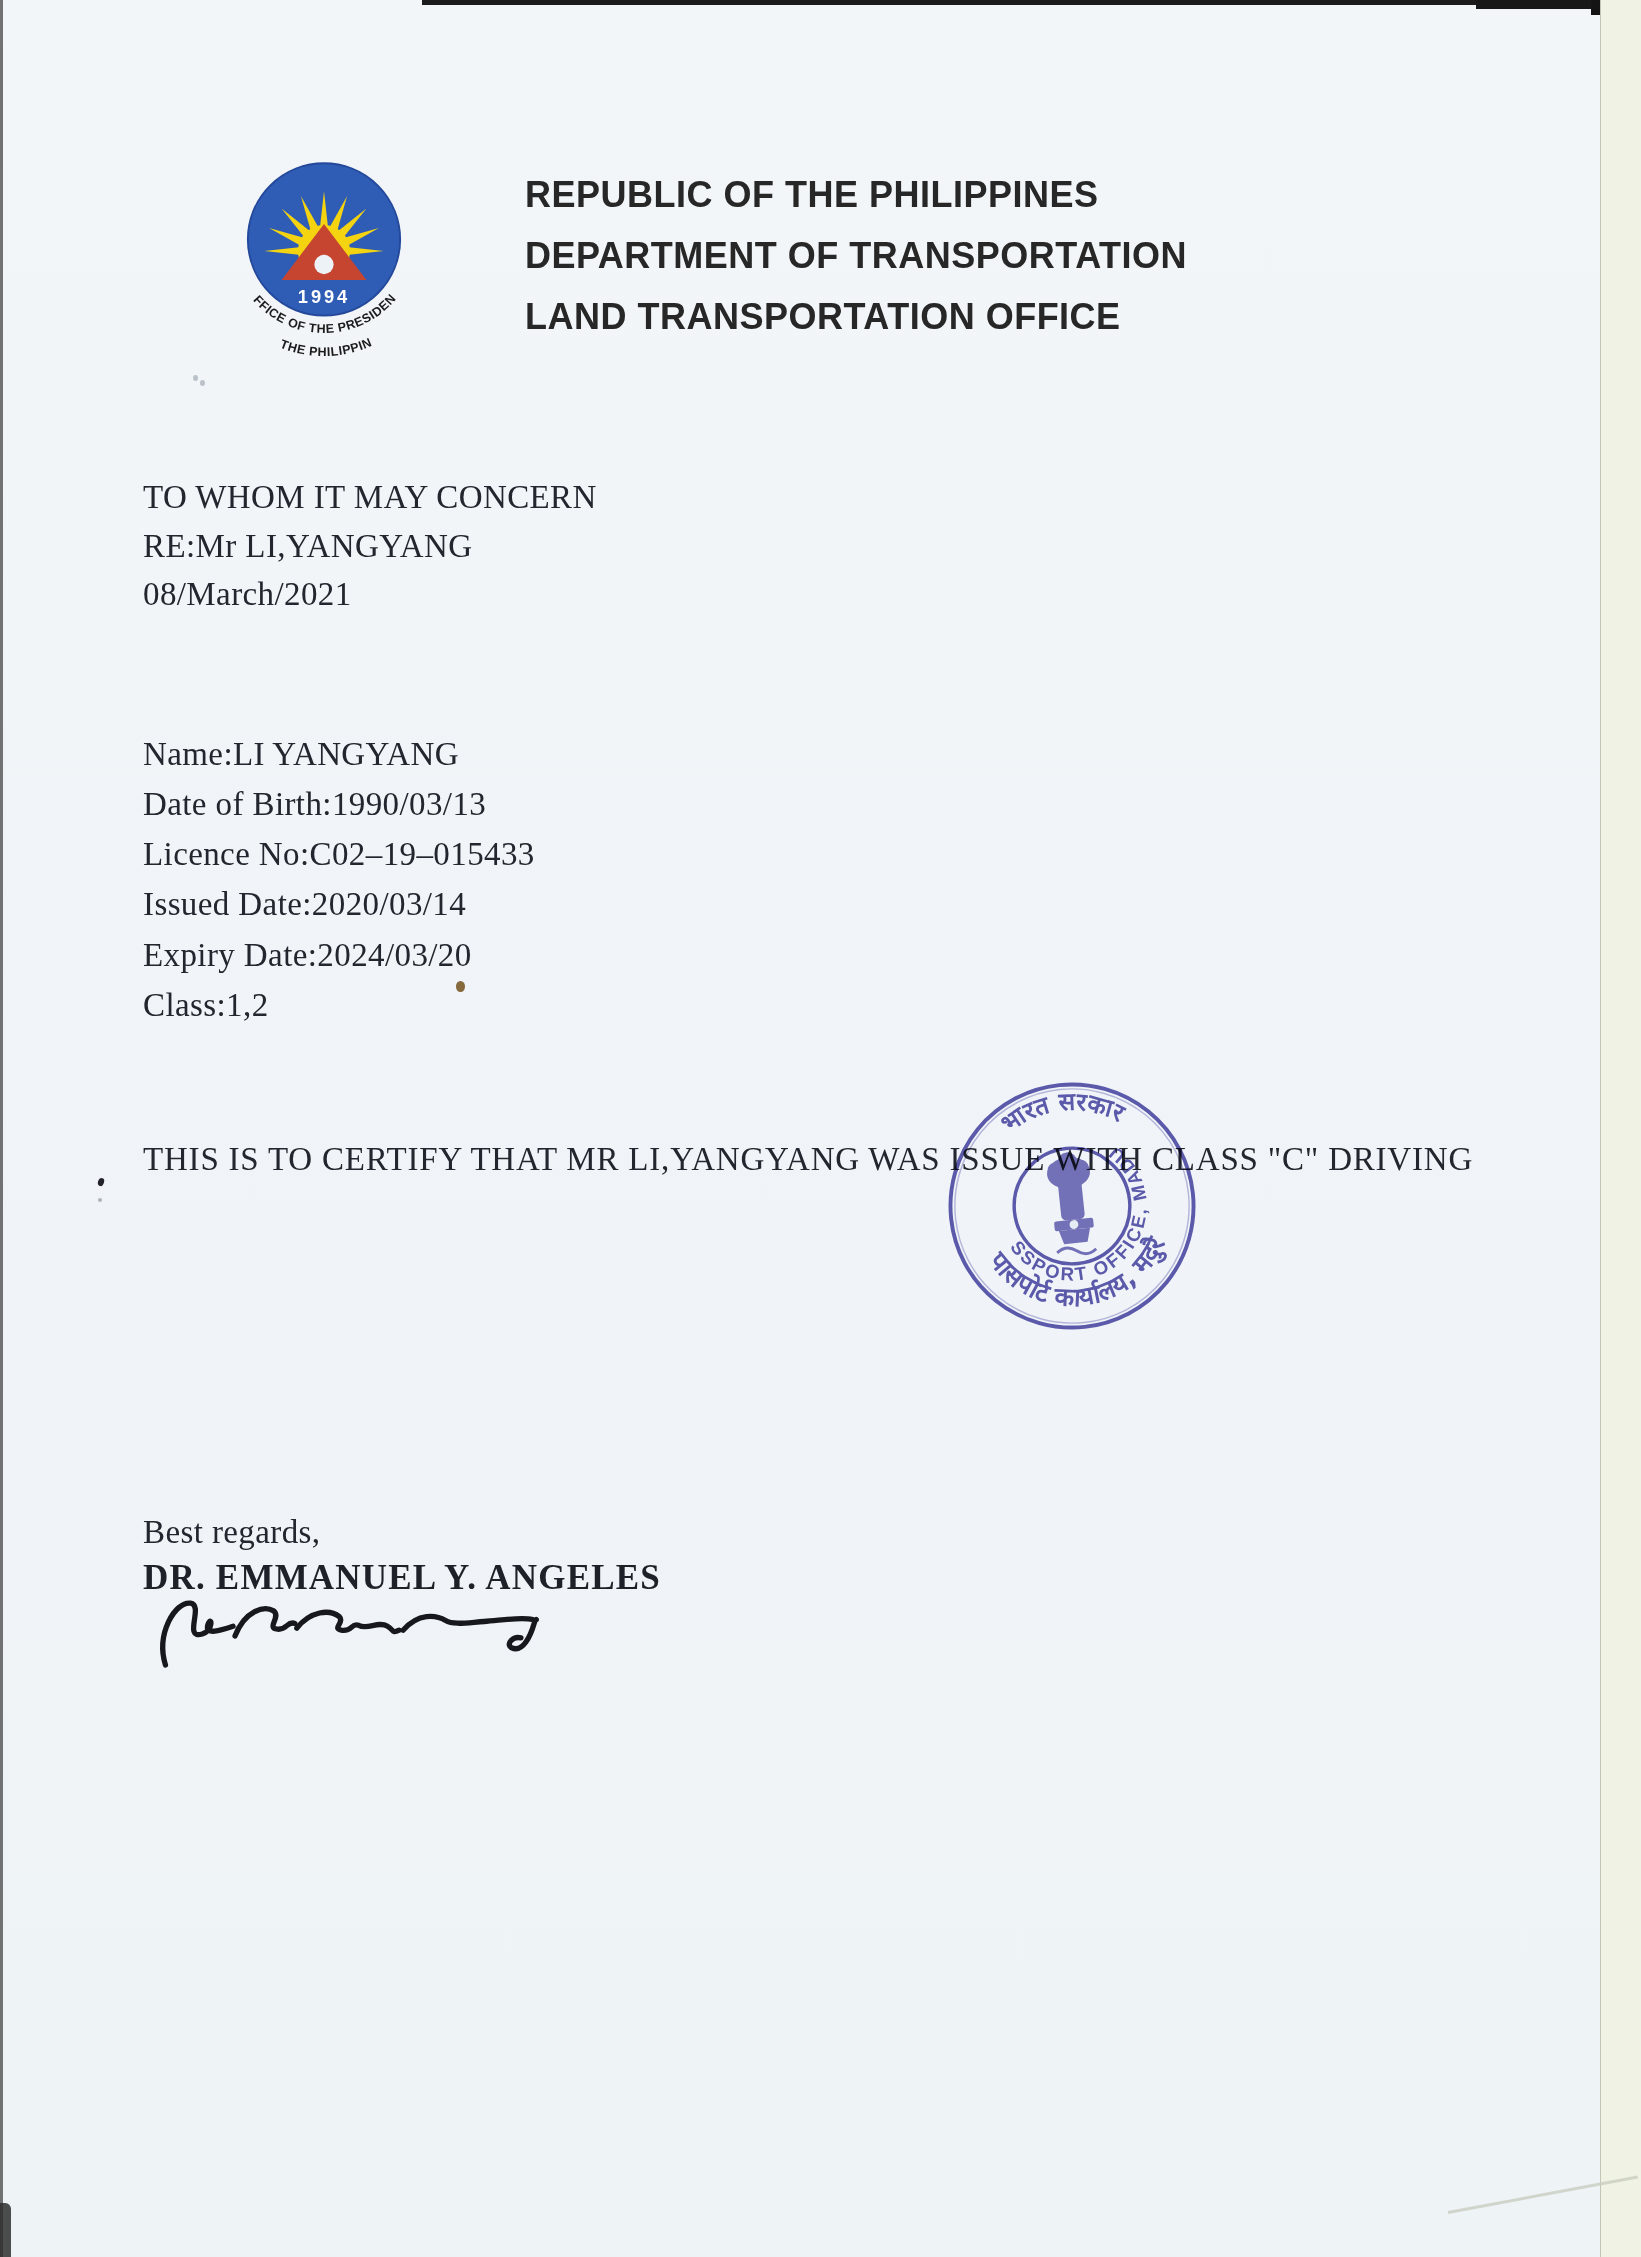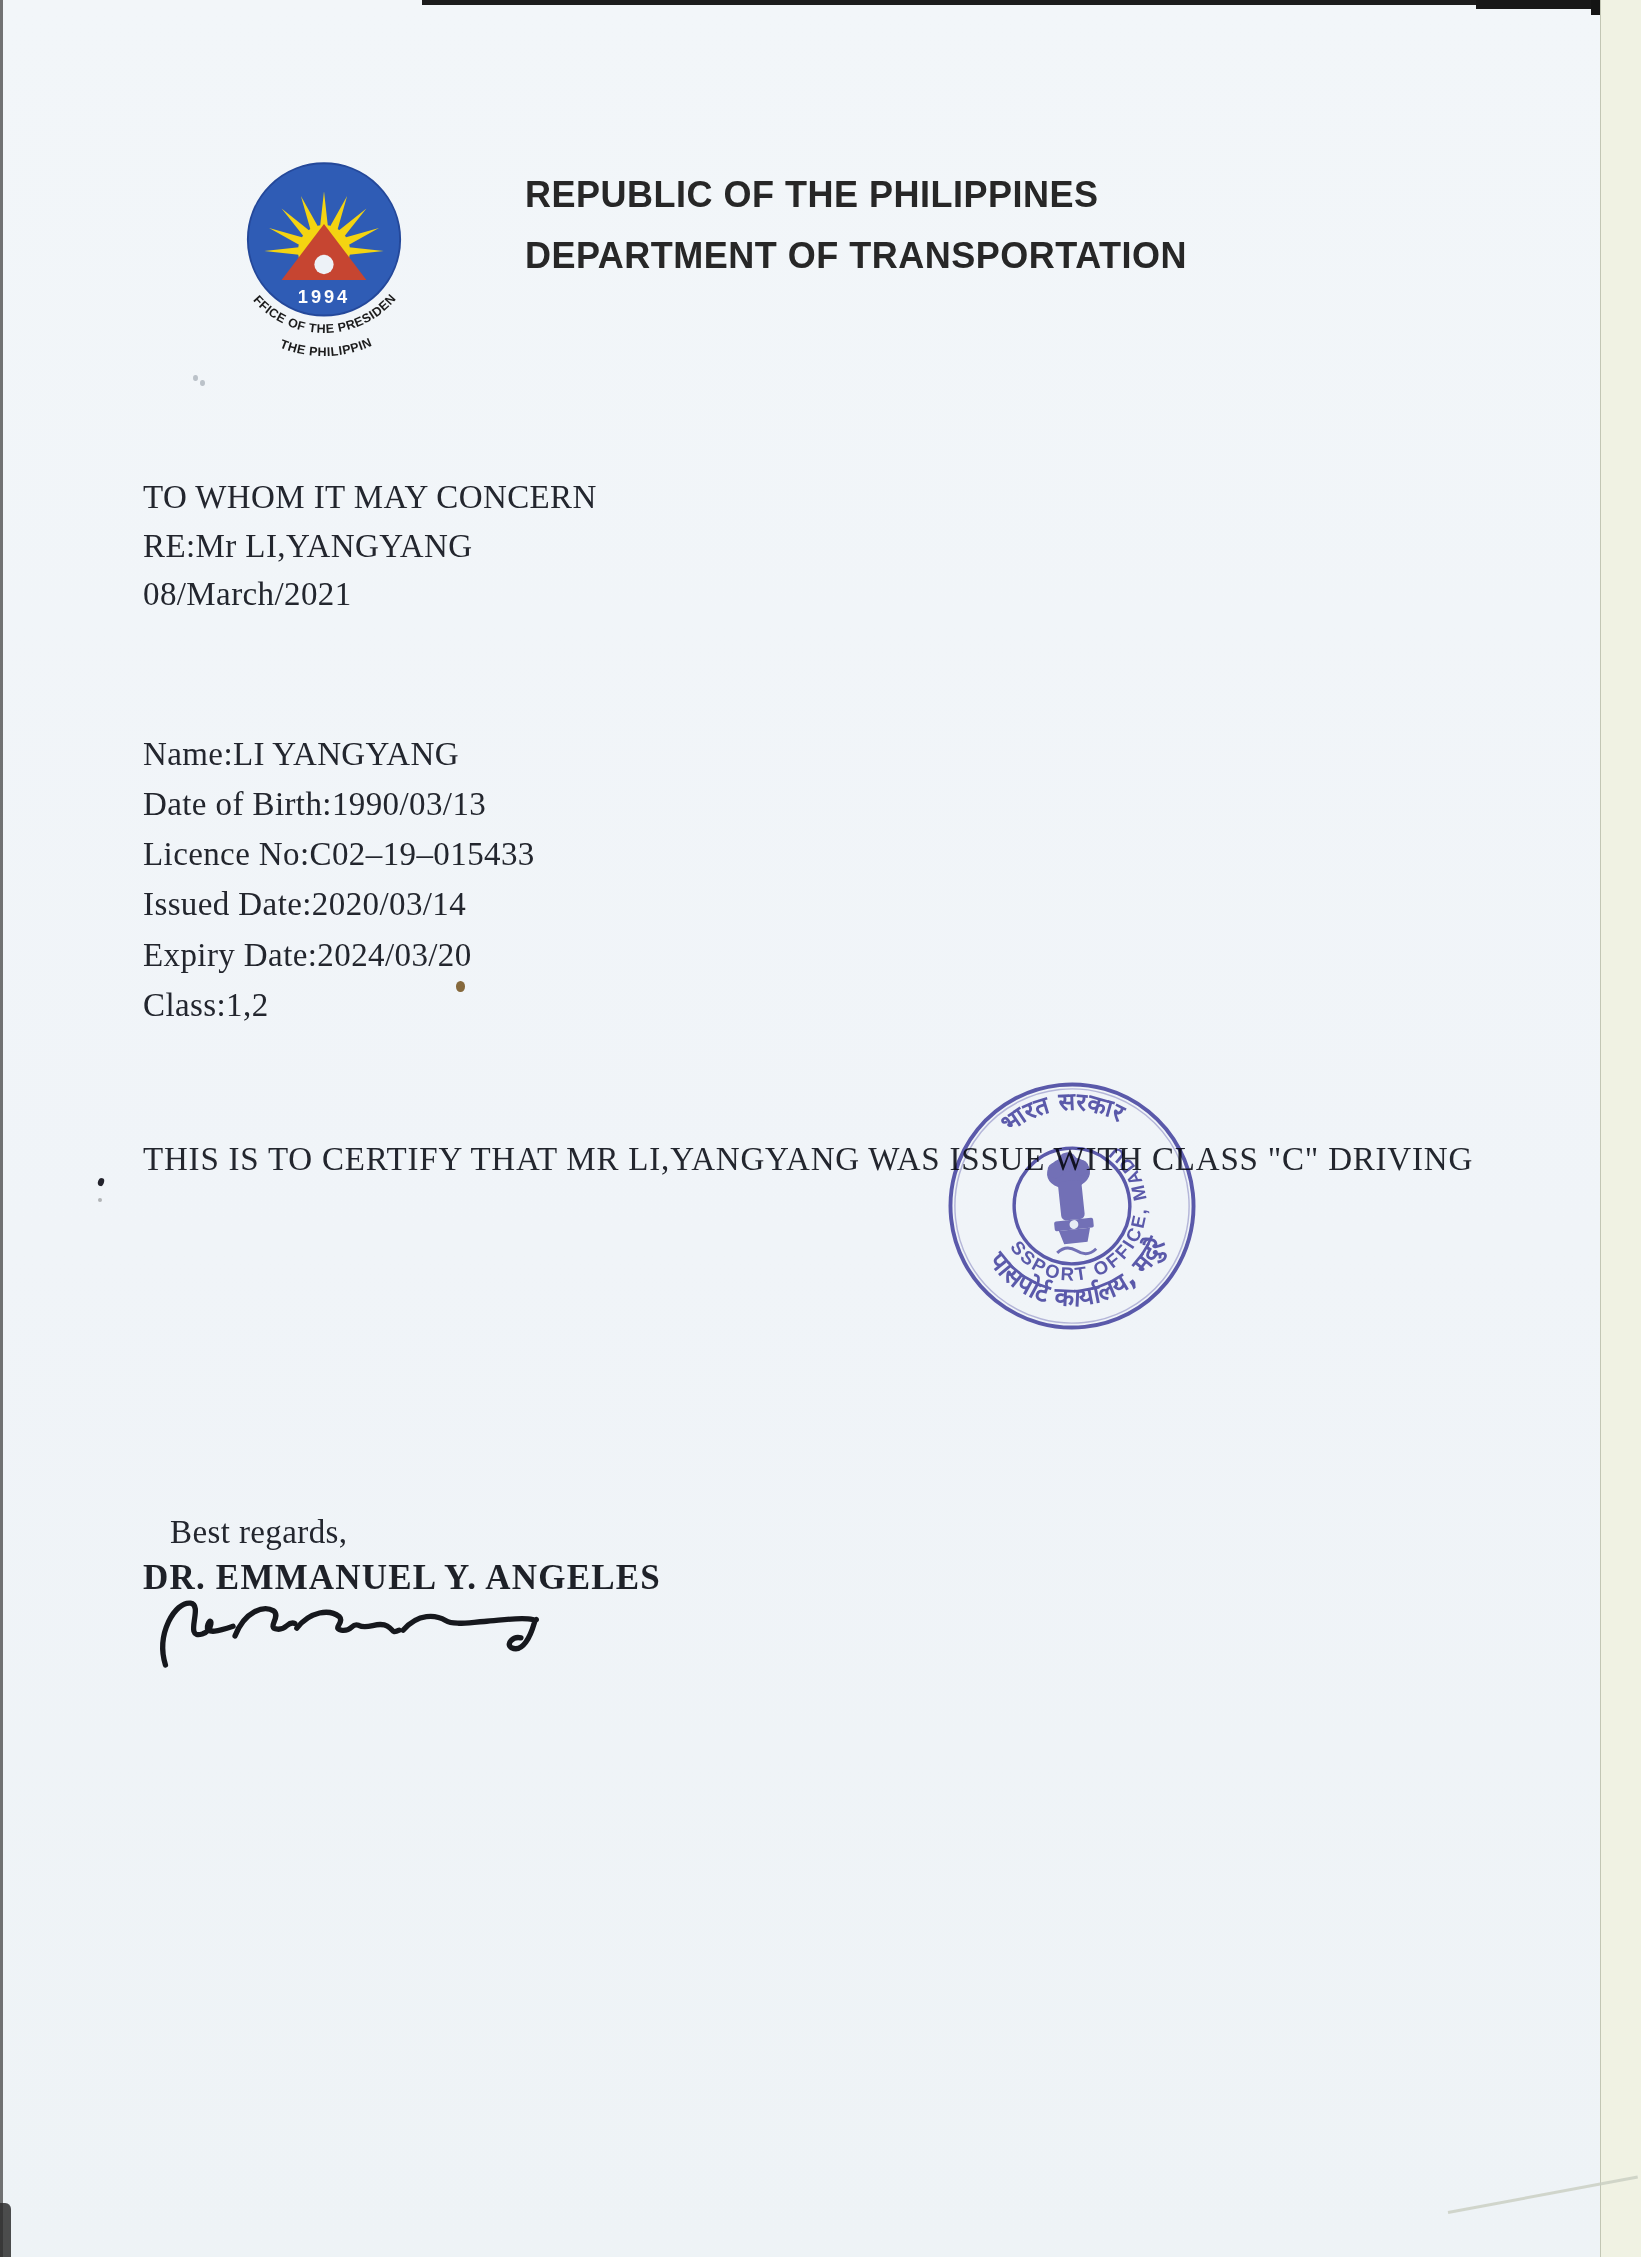--- a/index.html
+++ b/index.html
@@ -9,21 +9,21 @@
   .abs{position:absolute;}
   
   .hdr{left:525px; top:164px; width:676px; text-align:left;
        font-family:"Liberation Sans", sans-serif; font-weight:bold;
        font-size:36px; line-height:61px; color:#272727; letter-spacing:0.5px;}
   
   .t{color:#23262e; font-size:33px; white-space:pre; letter-spacing:0.4px;}
   .addr-line{left:143px;text-align:center;}
   .detail-line{left:143px;}
   .body-line{left:143px; letter-spacing:0.8px;}
-  .closing{left:143px;margin-left:27px;}
+  .closing{left:143px;}
   .signatory{left:143px; top:1558px; font-weight:bold; font-size:35px; letter-spacing:1.2px; color:#1e2128;}
   
   .artifact{pointer-events:none;}
   
   #stamp{left:925px; top:1059px; mix-blend-mode:multiply; opacity:.88;}
   
   #logo{left:218px; top:133px;}
 </style>
 </head>
 <body>
@@ -54,20 +54,21 @@
       <textPath href="#arcLogo1" startOffset="50%" text-anchor="middle">OFFICE OF THE PRESIDENT</textPath>
     </text>
     <text font-family="Liberation Sans, sans-serif" font-weight="bold" font-size="13" fill="#1c1c1c" letter-spacing=".5">
       <textPath href="#arcLogo2" startOffset="50%" text-anchor="middle">OF THE PHILIPPINES</textPath>
     </text>
   </svg>
 
   <div class="abs hdr">
     <div>REPUBLIC OF THE PHILIPPINES</div>
     <div>DEPARTMENT OF TRANSPORTATION</div>
+    <div>LAND TRANSPORTATION OFFICE</div>
   </div>
 
   <div class="abs t addr-line" style="top:479px">TO WHOM IT MAY CONCERN</div>
   <div class="abs t addr-line" style="top:528px">RE:Mr LI,YANGYANG</div>
   <div class="abs t addr-line" style="top:576px">08/March/2021</div>
 
   <div class="abs t detail-line" style="top:736px">Name:LI YANGYANG</div>
   <div class="abs t detail-line" style="top:786px">Date of Birth:1990/03/13</div>
   <div class="abs t detail-line" style="top:836px">Licence No:C02–19–015433</div>
   <div class="abs t detail-line" style="top:886px">Issued Date:2020/03/14</div>

